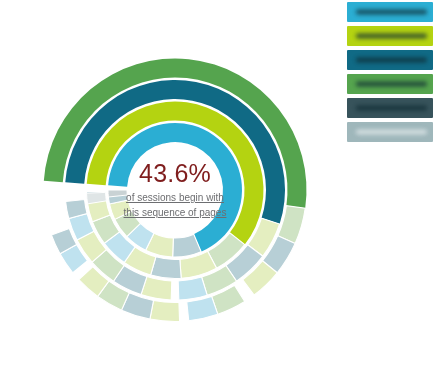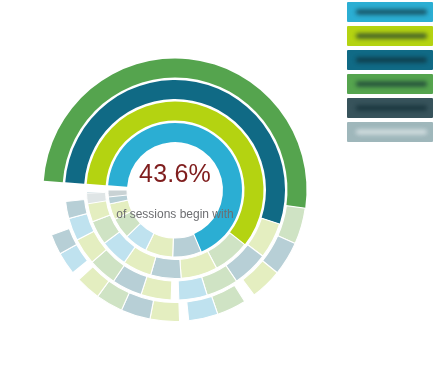--- a/index.html
+++ b/index.html
@@ -29,24 +29,25 @@
     pointer-events:none;
   }
   .center-pct{
     font-size:25px;
     color:#7f1d1d;
     letter-spacing:.2px;
     line-height:1.05;
     font-weight:400;
   }
   .center-sub{
-    margin-top:20px;
-    font-size:12px;
+    margin-top:5px;
+    font-size:10px;
     color:#6d6e71;
     line-height:1.45;
+    text-decoration:underline;
   }
 
   
   #legend{
     position:absolute;
     left:347px;top:2px;
     width:86px;
     display:flex;
     flex-direction:column;
     gap:4px;
@@ -136,20 +137,21 @@
           <path d="M 108.36703301032568 197.00340703893275 A 67 67 0 0 1 108 190 L 127 190 A 48 48 0 0 0 127.26294902232289 195.01736623684735 Z" fill="#c9d2d4" stroke="#ffffff" stroke-width="1"></path>
           <path d="M 87.5895818573303 203.84445015606042 A 88.5 88.5 0 0 1 86.55391180881003 193.08860545817134 L 105.54233752217284 192.4255150208238 A 69.5 69.5 0 0 0 106.35566032863792 200.87219532029604 Z" fill="#dfe5e6" stroke="#ffffff" stroke-width="1"></path>
         </g>
       </svg>
   </div>
 
   <div class="center-label">
     <div class="center-pct">43.6%</div>
     <div class="center-sub">
       <div>of sessions begin with</div>
+      <div>this sequence of pages</div>
     </div>
   </div>
 
   <div id="legend">
       <div class="legend-item" style="background: rgb(43, 174, 211);">
         <div class="legend-text dark"></div>
         <span class="legend-label"></span>
       </div>
       <div class="legend-item" style="background: rgb(180, 211, 17);">
         <div class="legend-text dark"></div>

